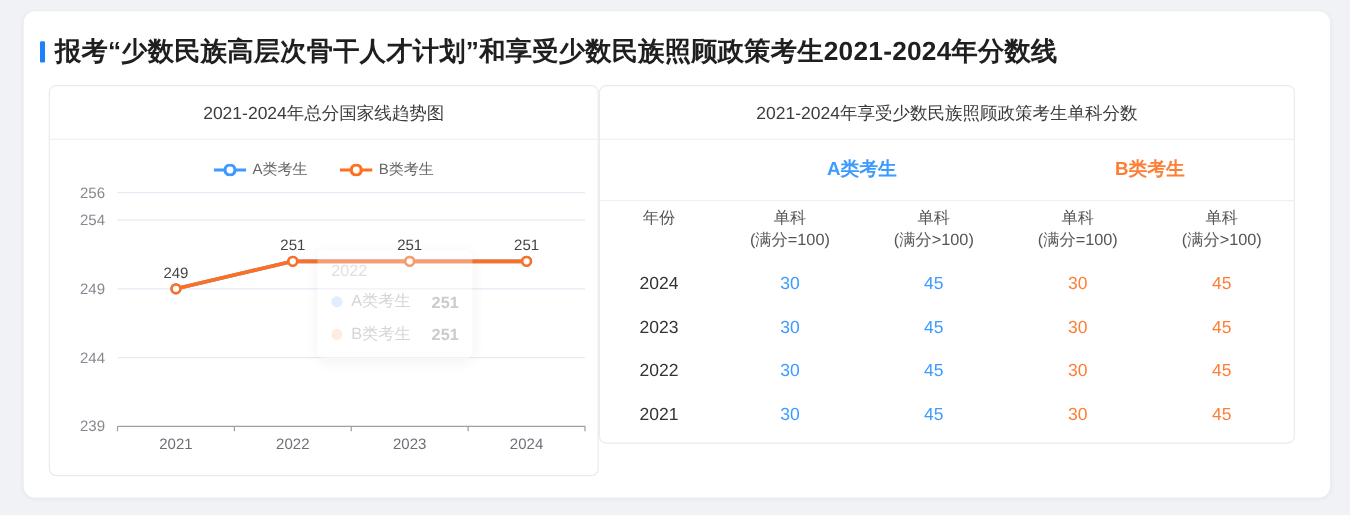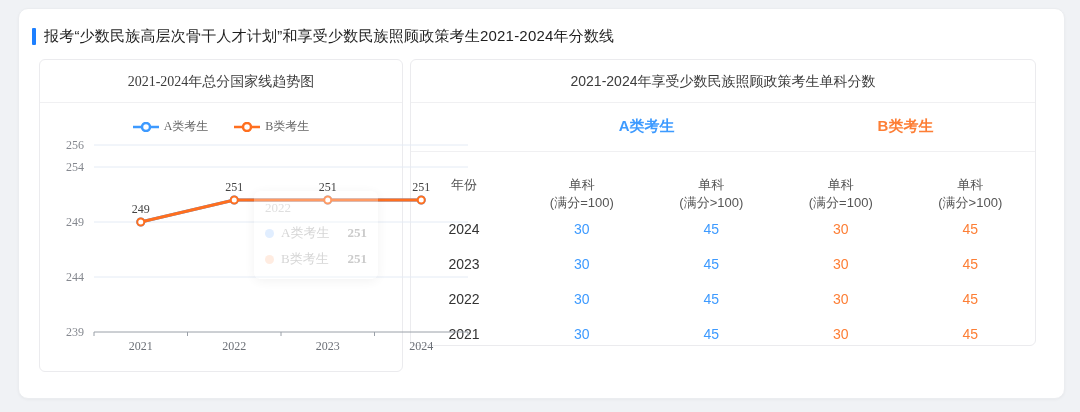--- a/index.html
+++ b/index.html
@@ -13,30 +13,30 @@
   .card {
     position:absolute; left:18px; top:8px;
     width:1047px; height:391px;
     background:#ffffff;
     border:1px solid #ebedf0;
     border-radius:10px;
     box-shadow:0 1px 3px rgba(0,0,0,0.04);
   }
   .card-header { display:flex; align-items:center; padding:18px 0 0 13px; }
   .accent-bar { width:4px; height:17px; border-radius:1px; margin-right:8px; }
-  .page-title { font-size:15px; font-weight:normal; color:#1f1f1f; letter-spacing:0.2px; }
+  .page-title { font-size:21px; font-weight:bold; color:#1f1f1f; letter-spacing:0.2px; }
 
   .content { display:flex; justify-content:space-between; margin:13px 28px 0 20px; }
 
   .panel {
     background:#fff;
     border:1px solid #ebebee;
     border-radius:6px;
   }
-  .panel-chart { width:364px; height:313px;font-family:Liberation Serif, serif; }
+  .panel-chart { width:440px; height:313px; }
   .panel-table { width:626px; height:287px; }
 
   .panel-title {
     height:43px; line-height:43px;
     text-align:center; font-size:14px; color:#3c3c3c;
     border-bottom:1px solid #f0f0f2;
   }
 
   
   .chart-body { position:relative; height:268px; }
@@ -62,21 +62,21 @@
 
   
   .score-table { width:100%; border-collapse:collapse; table-layout:fixed; }
   .score-table col.c-year { width:17%; }
   .score-table col.c-val  { width:20.75%; }
   .group-row th {
     height:48px; font-size:15px; font-weight:bold;
     border-bottom:1px solid #f0f0f2; text-align:center;
   }
   .head-row th {
-    padding-top:24px; height:48px;
+    padding-top:4px; height:48px;
     font-weight:normal; font-size:13px; color:#555;
     vertical-align:top; line-height:18px; text-align:center;
   }
   .score-table td { height:35px; font-size:14px; text-align:center; color:#333; }
 </style>
 </head>
 <body>
 
 <div class="card">
 

